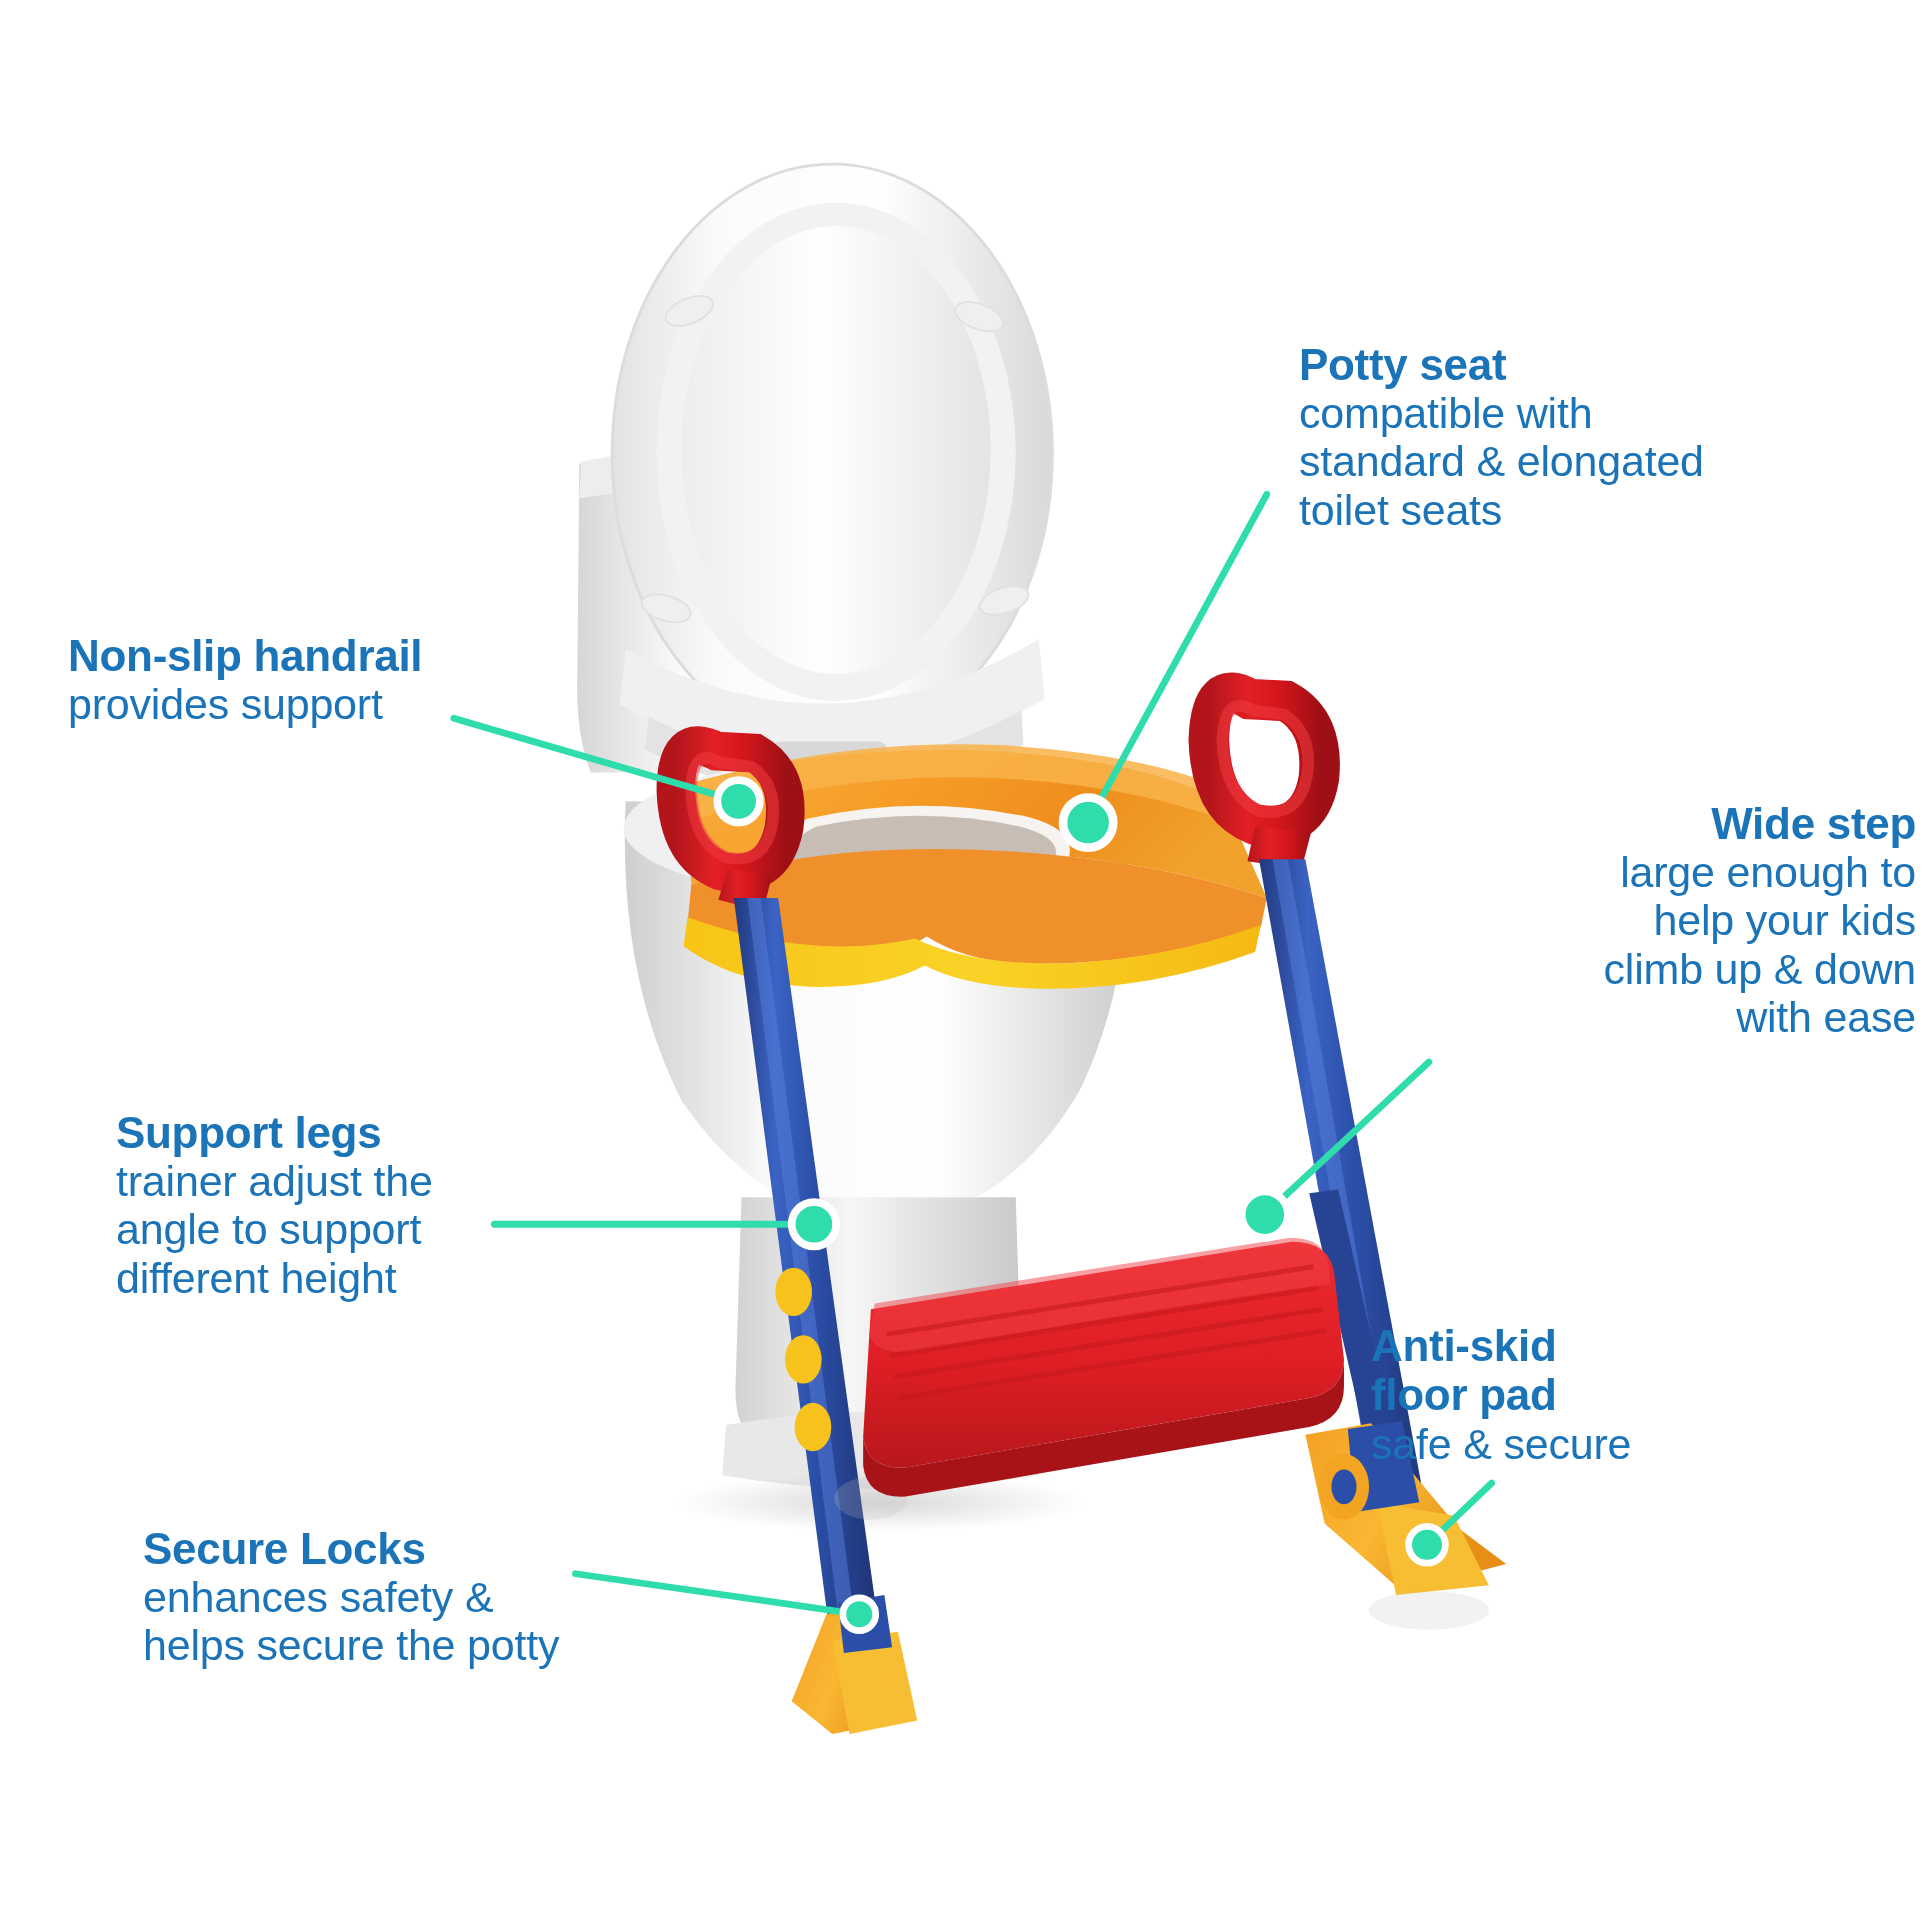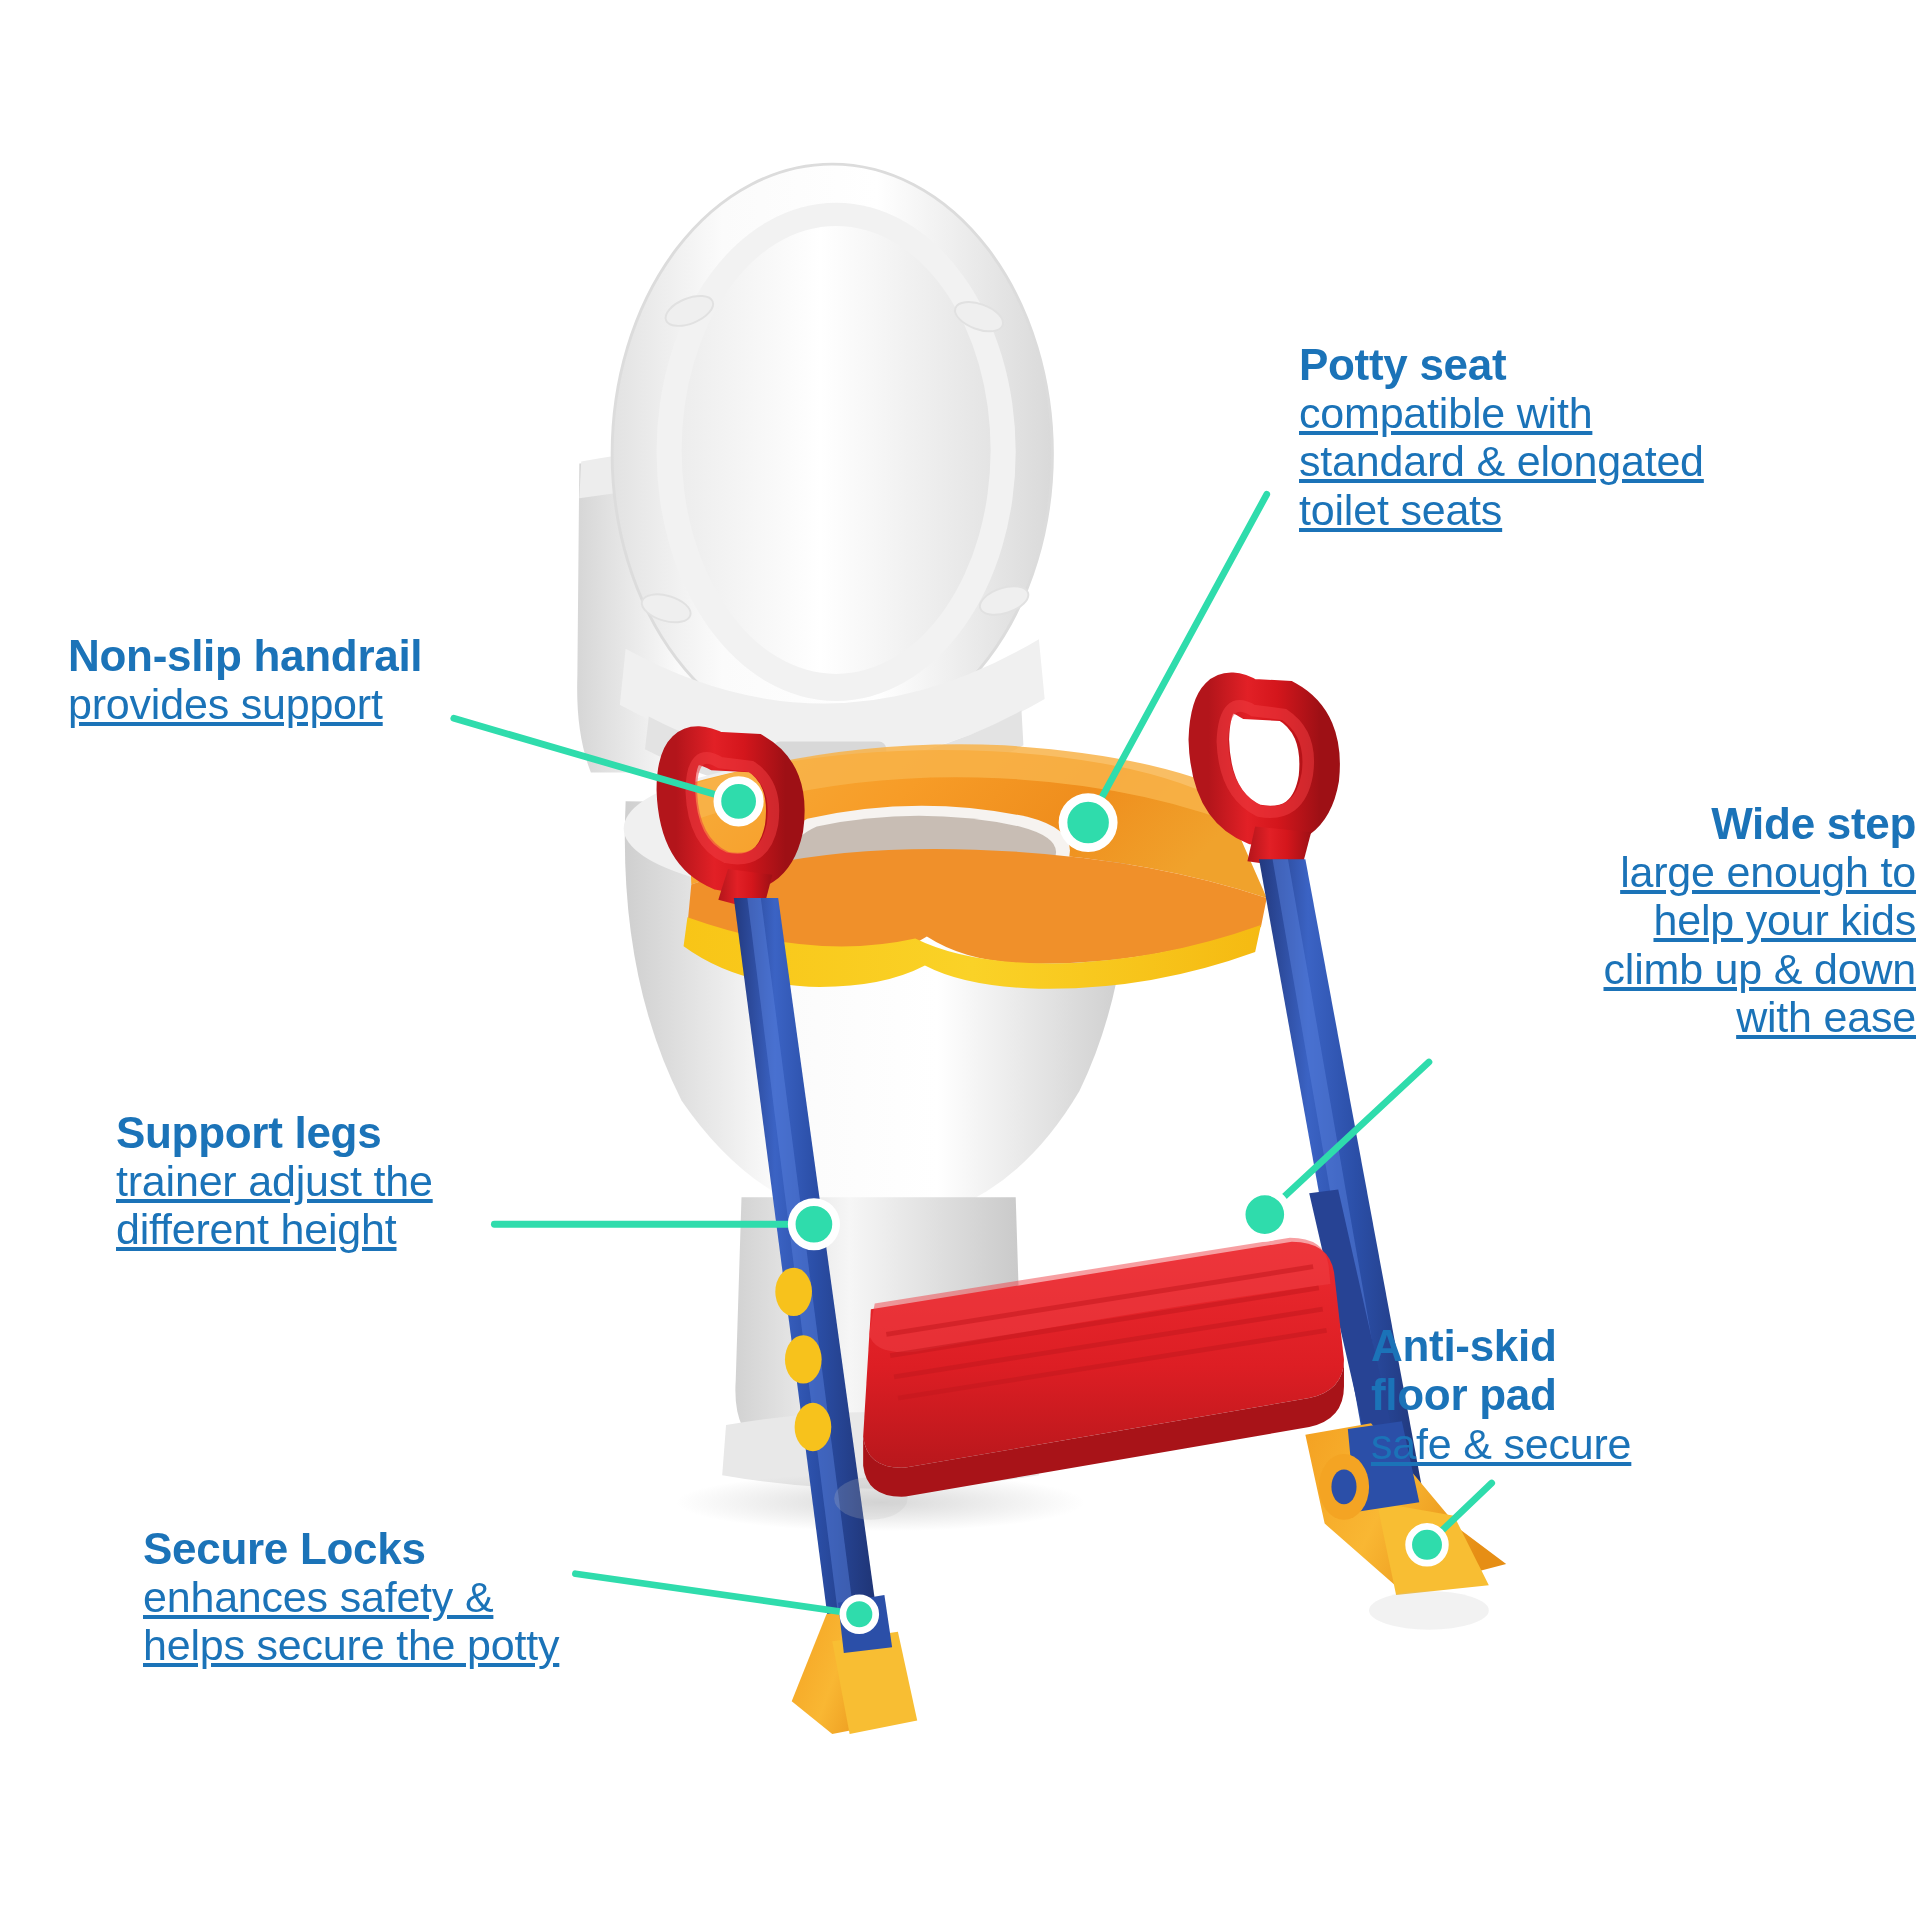--- a/index.html
+++ b/index.html
@@ -7,21 +7,21 @@
     width:1931px;height:1931px;
     background:#ffffff;
     font-family:"Liberation Sans", sans-serif;
     overflow:hidden;
   }
   #stage{position:relative;width:1931px;height:1931px;background:#fff;}
 
   
   .callout{position:absolute;color:#1B73B8;line-height:1.12;}
   .callout .hd{font-weight:700;font-size:44px;letter-spacing:-0.3px;display:block;}
-  .callout .bd{font-weight:400;font-size:43px;letter-spacing:-0.2px;display:block;text-decoration:underline;}
+  .callout .bd{font-weight:400;font-size:43px;letter-spacing:-0.2px;display:block;}
   .callout.right-al{text-align:left;}
 
   .c-handrail{left:68px;  top:591px;  width:502px;margin-top:40px;}
   .c-pottyseat{left:1299px;top:340px;  width:599px;}
   .c-widestep {left:1472px;top:799px;  width:444px;text-align:right;}
   .c-legs     {left:116px; top:1108px; width:415px;}
   .c-antiskid {left:1371px;top:1321px; width:536px;}
   .c-locks    {left:143px; top:1524px; width:502px;}
 
   
@@ -245,20 +245,21 @@
     <span class="hd">Wide step</span>
     <span class="bd">large enough to</span>
     <span class="bd">help your kids</span>
     <span class="bd">climb up &amp; down</span>
     <span class="bd">with ease</span>
   </div>
 
   <div class="callout c-legs">
     <span class="hd">Support legs</span>
     <span class="bd">trainer adjust the</span>
+    <span class="bd">angle to support</span>
     <span class="bd">different height</span>
   </div>
 
   <div class="callout c-antiskid right-al">
     <span class="hd">Anti-skid</span>
     <span class="hd">floor pad</span>
     <span class="bd">safe &amp; secure</span>
   </div>
 
   <div class="callout c-locks">

